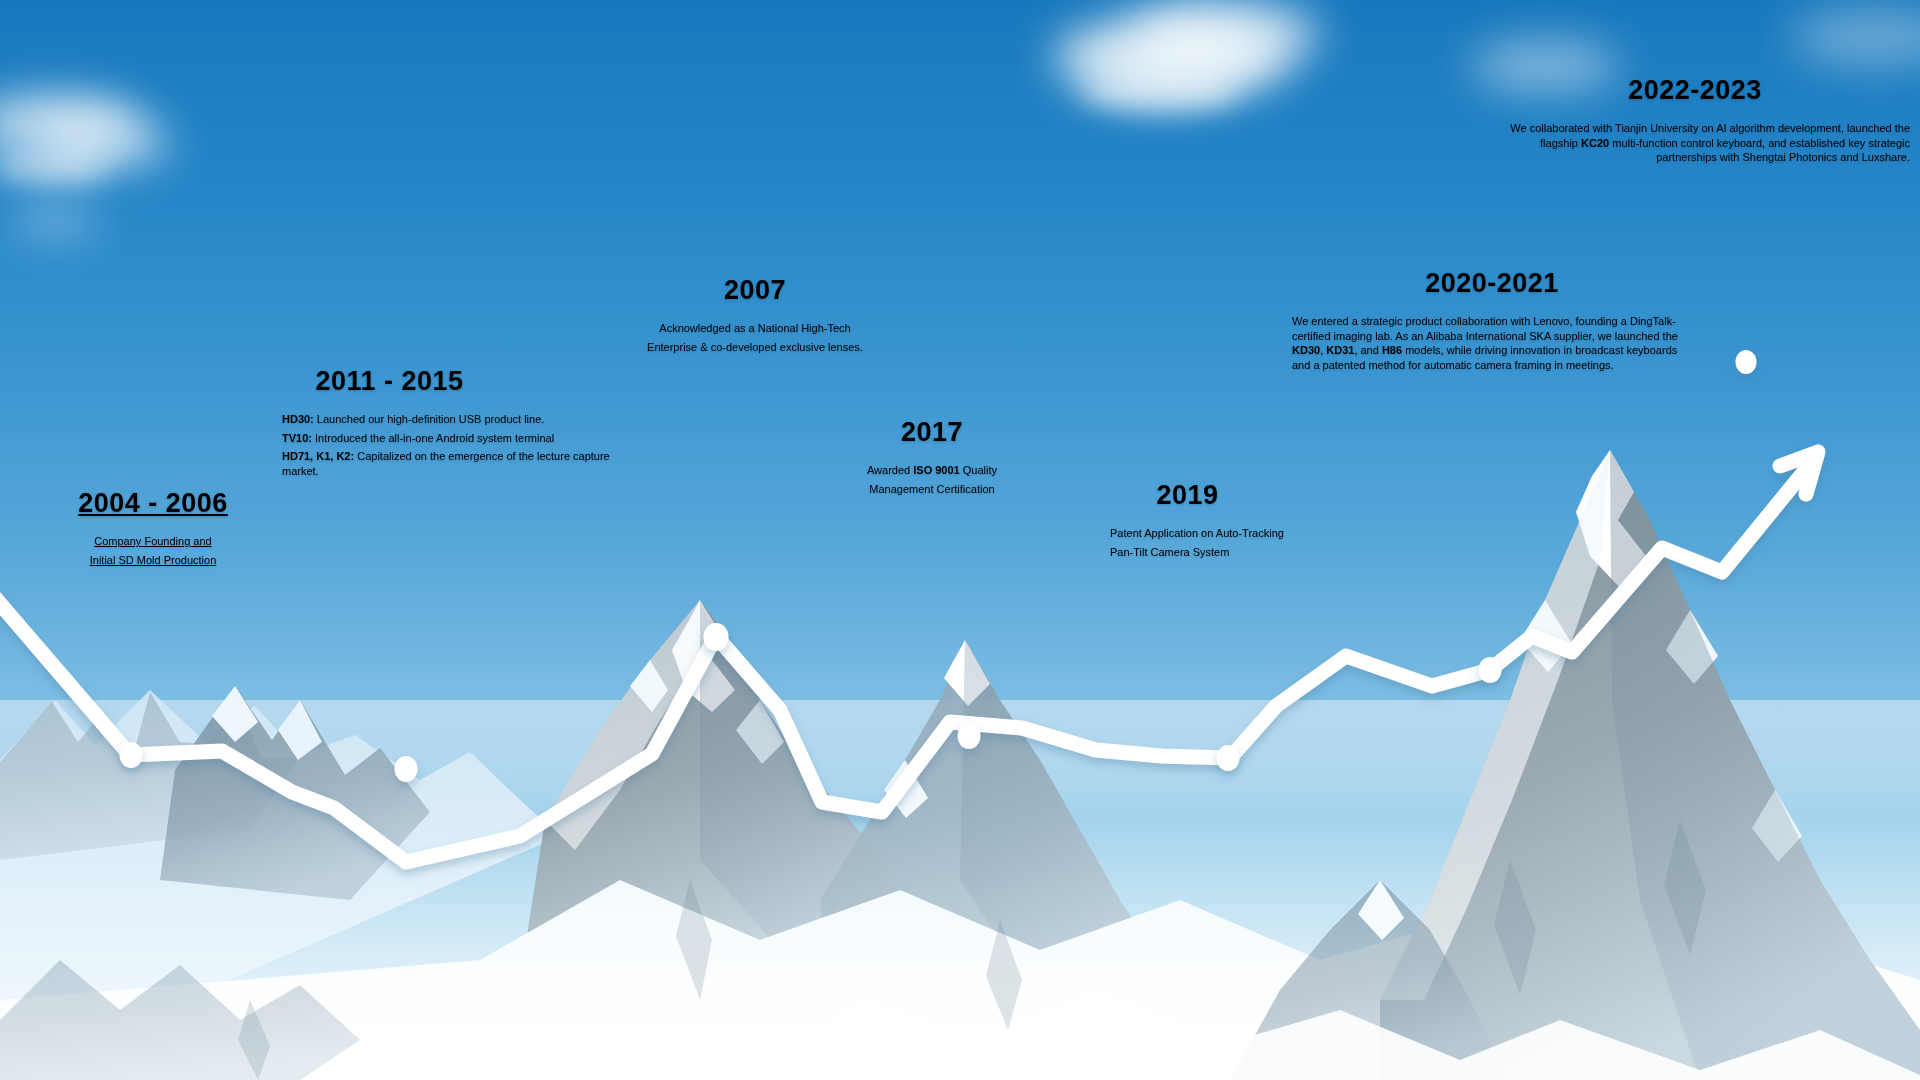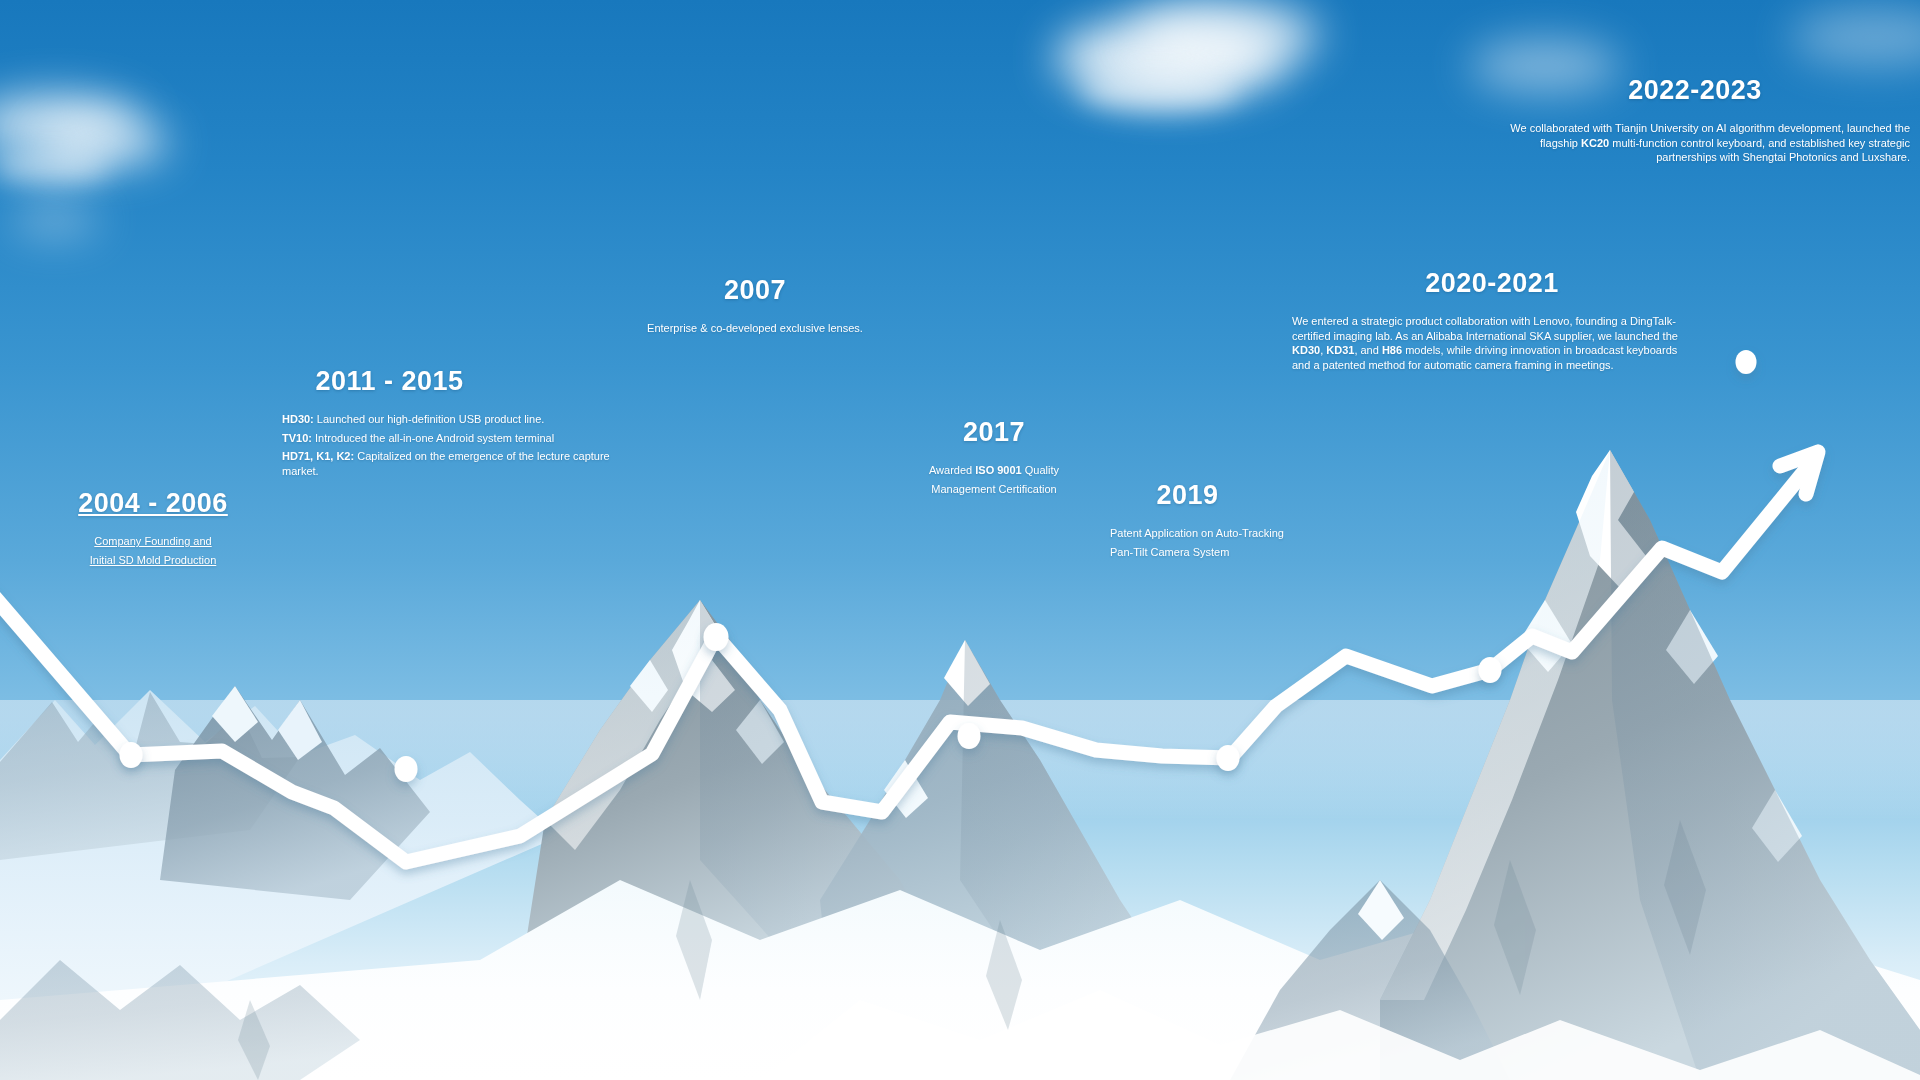--- a/index.html
+++ b/index.html
@@ -29,21 +29,21 @@
   }
 
   
   .cloud { position:absolute; border-radius:50%; background:#ffffff; filter:blur(14px); pointer-events:none; }
   .cloud.soft { filter:blur(22px); }
 
   
   .mtn { position:absolute; left:0; width:100%; }
 
   
-  .milestone { position:absolute; color:#ffffff; }
+  .milestone { position:absolute; color:#000000; }
   .milestone .year {
     font-size:27px; font-weight:bold; letter-spacing:.5px;
     margin-bottom:15px; white-space:nowrap;
     text-shadow:0 1px 3px rgba(10,60,100,.30);
   }
   .milestone .body {
     font-size:11px; line-height:1.32; font-weight:400;
     text-shadow:0 1px 2px rgba(10,60,100,.25);
   }
   .milestone .body p { margin:0 0 4px 0; }
@@ -239,25 +239,26 @@
     <div class="body">
         <p><b>HD30:</b><span> Launched our high-definition USB product line.</span></p>
         <p><b>TV10:</b><span> Introduced the all-in-one Android system terminal</span></p>
         <p><b>HD71, K1, K2:</b><span> Capitalized on the emergence of the lecture capture market.</span></p>
       </div>
   </div>
 
   <div class="milestone align-center" style="left:545px; top:275px; width:420px;">
     <div class="year">2007</div>
     <div class="body">
+        <p><span>Acknowledged as a National High-Tech</span></p>
         <p><span>Enterprise &amp; co-developed exclusive lenses.</span></p>
       </div>
   </div>
 
-  <div class="milestone align-center" style="left:854px; top:417px; width:280px;">
+  <div class="milestone align-center" style="left:792px; top:417px; width:280px;">
     <div class="year">2017</div>
     <div class="body">
         <p><span>Awarded </span><b>ISO 9001</b><span> Quality</span></p>
         <p><span>Management Certification</span></p>
       </div>
   </div>
 
   <div class="milestone align-left" style="left:1110px; top:480px; width:330px;">
     <div class="year align-center" style="width:155px;">2019</div>
     <div class="body">

